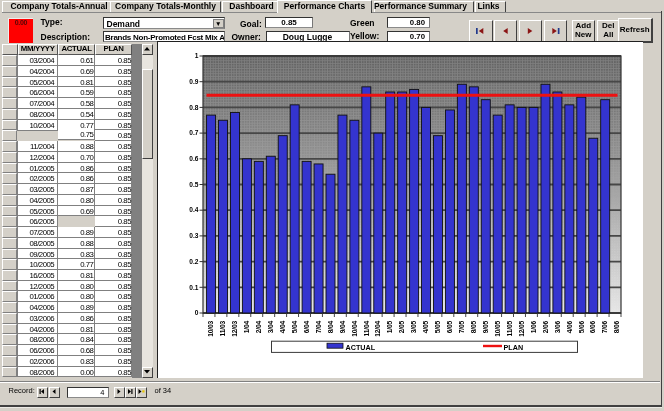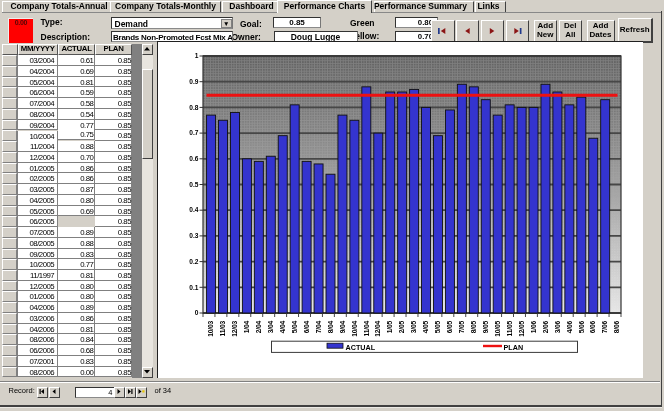--- a/index.html
+++ b/index.html
@@ -5,36 +5,36 @@
 svg { display:block; }
 html,body { width:664px; height:411px; overflow:hidden; }
 body { background:#d4d0c8; font-family:"Liberation Sans", sans-serif; position:relative; }
 .abs { position:absolute; }
 .tab { position:absolute; top:1px; height:11px; background:#d4d0c8;
   border-top:1px solid #fff; border-left:1px solid #fff; border-right:1px solid #404040;
   font-weight:bold; font-size:8.5px; color:#000; text-align:center; line-height:8.5px; }
 .raised { background:#d4d0c8; border-top:1.5px solid #fff; border-left:1.5px solid #fff;
   border-right:1.5px solid #404040; border-bottom:1.5px solid #404040; }
 .sunk { background:#fff; border-top:1.2px solid #333; border-left:1.2px solid #333;
-  border-right:1px solid #777; border-bottom:1px solid #8a8a8a;margin-left:8px; }
+  border-right:1px solid #777; border-bottom:1px solid #8a8a8a; }
 .lbl { position:absolute; font-weight:bold; font-size:8.5px; color:#000; white-space:nowrap; }
 .btntxt { font-weight:bold; font-size:8px; color:#000; text-align:center; }
 .hdr { position:absolute; top:44px; height:10.8px; background:#d4d0c8;
   border-top:1px solid #fff; border-left:1px solid #fff; border-right:1px solid #555;
   border-bottom:1px solid #555; font-weight:bold; font-size:7.8px; text-align:center; line-height:8.3px; letter-spacing:-0.3px; }
 .sel { position:absolute; left:2px; width:15px; height:10.74px; background:#d4d0c8;
   border-top:1px solid #fff; border-left:1px solid #fff; border-right:1px solid #808080;
   border-bottom:1px solid #808080; }
 .c1,.c2,.c3 { position:absolute; height:10.74px; background:#fff; font-size:7.8px;
   letter-spacing:-0.5px; color:#000; text-align:right; line-height:10.5px; padding-top:1px;
   border-right:1px solid #808080; border-bottom:1px solid #808080; }
 .c1 { left:17px; width:41px; padding-right:2.8px; border-left:1px solid #808080; }
 .c2 { left:58px; width:37px; padding-right:0.7px; }
 .c3 { left:95px; width:37px; padding-right:0; }
-.navbtn { position:absolute; top:19.5px; width:23.5px; height:23.5px; }
+.navbtn { position:absolute; top:19.5px; width:23.5px; height:23.5px;margin-left:38px; }
 .smbtn { position:absolute; top:387.4px; width:11px; height:10.5px; }
 </style></head>
 <body>
 
 <div class="abs" style="left:2px; top:11.6px; width:275px; height:1.2px; background:#888;"></div>
 <div class="abs" style="left:372px; top:11.6px; width:290px; height:1.2px; background:#888;"></div>
 <div class="tab" style="left:2px; width:114px;">Company Totals-Annual</div>
 <div class="tab" style="left:110px; width:111px;">Company Totals-Monthly</div>
 <div class="tab" style="left:222px; width:59px;">Dashboard</div>
 <div class="tab" style="left:374px; width:100px; text-indent:-7px;">Performance Summary</div>
@@ -326,21 +326,21 @@
 <div class="c3" style="top:98.16px">0.85</div>
 <div class="sel" style="top:108.90px"></div>
 <div class="c1" style="top:108.90px">08/2004</div>
 <div class="c2" style="top:108.90px">0.54</div>
 <div class="c3" style="top:108.90px">0.85</div>
 <div class="sel" style="top:119.64px"></div>
 <div class="c1" style="top:119.64px">09/2004</div>
 <div class="c2" style="top:119.64px">0.77</div>
 <div class="c3" style="top:119.64px">0.85</div>
 <div class="sel" style="top:130.38px"></div>
-<div class="c1" style="top:131px">10/2004</div>
+<div class="c1" style="top:120px">10/2004</div>
 <div class="c2" style="top:129px">0.75</div>
 <div class="c3" style="top:130.38px">0.85</div>
 <div class="sel" style="top:141.12px"></div>
 <div class="c1" style="top:141.12px">11/2004</div>
 <div class="c2" style="top:141.12px">0.88</div>
 <div class="c3" style="top:141.12px">0.85</div>
 <div class="sel" style="top:151.86px"></div>
 <div class="c1" style="top:152px">12/2004</div>
 <div class="c2" style="top:151.86px">0.70</div>
 <div class="c3" style="top:151.86px">0.85</div>
@@ -378,21 +378,21 @@
 <div class="c3" style="top:237.78px">0.85</div>
 <div class="sel" style="top:248.52px"></div>
 <div class="c1" style="top:248.52px">09/2005</div>
 <div class="c2" style="top:248.52px">0.83</div>
 <div class="c3" style="top:248.52px">0.85</div>
 <div class="sel" style="top:259.26px"></div>
 <div class="c1" style="top:259.26px">10/2005</div>
 <div class="c2" style="top:259.26px">0.77</div>
 <div class="c3" style="top:259.26px">0.85</div>
 <div class="sel" style="top:270.00px"></div>
-<div class="c1" style="top:270.00px">11/1997</div>
+<div class="c1" style="top:270.00px">16/2005</div>
 <div class="c2" style="top:270.00px">0.81</div>
 <div class="c3" style="top:270.00px">0.85</div>
 <div class="sel" style="top:280.74px"></div>
 <div class="c1" style="top:280.74px">12/2005</div>
 <div class="c2" style="top:280.74px">0.80</div>
 <div class="c3" style="top:280.74px">0.85</div>
 <div class="sel" style="top:291.48px"></div>
 <div class="c1" style="top:291.48px">01/2006</div>
 <div class="c2" style="top:291.48px">0.80</div>
 <div class="c3" style="top:291.48px">0.85</div>
@@ -410,21 +410,21 @@
 <div class="c3" style="top:323.70px">0.85</div>
 <div class="sel" style="top:334.44px"></div>
 <div class="c1" style="top:334.44px">08/2006</div>
 <div class="c2" style="top:334.44px">0.84</div>
 <div class="c3" style="top:334.44px">0.85</div>
 <div class="sel" style="top:345.18px"></div>
 <div class="c1" style="top:345.18px">06/2006</div>
 <div class="c2" style="top:345.18px">0.68</div>
 <div class="c3" style="top:345.18px">0.85</div>
 <div class="sel" style="top:355.92px"></div>
-<div class="c1" style="top:355.92px">07/2001</div>
+<div class="c1" style="top:355.92px">02/2006</div>
 <div class="c2" style="top:355.92px">0.83</div>
 <div class="c3" style="top:355.92px">0.85</div>
 <div class="sel" style="top:366.66px"></div>
 <div class="c1" style="top:366.66px">08/2006</div>
 <div class="c2" style="top:366.66px">0.00</div>
 <div class="c3" style="top:366.66px">0.85</div>
 
 <div class="abs" style="left:141.5px; top:44px; width:11px; height:333.5px; background:#e8e5df;"></div>
 <div class="raised abs" style="left:141.5px; top:44px; width:11px; height:11px;">
     <svg width="8" height="8">

